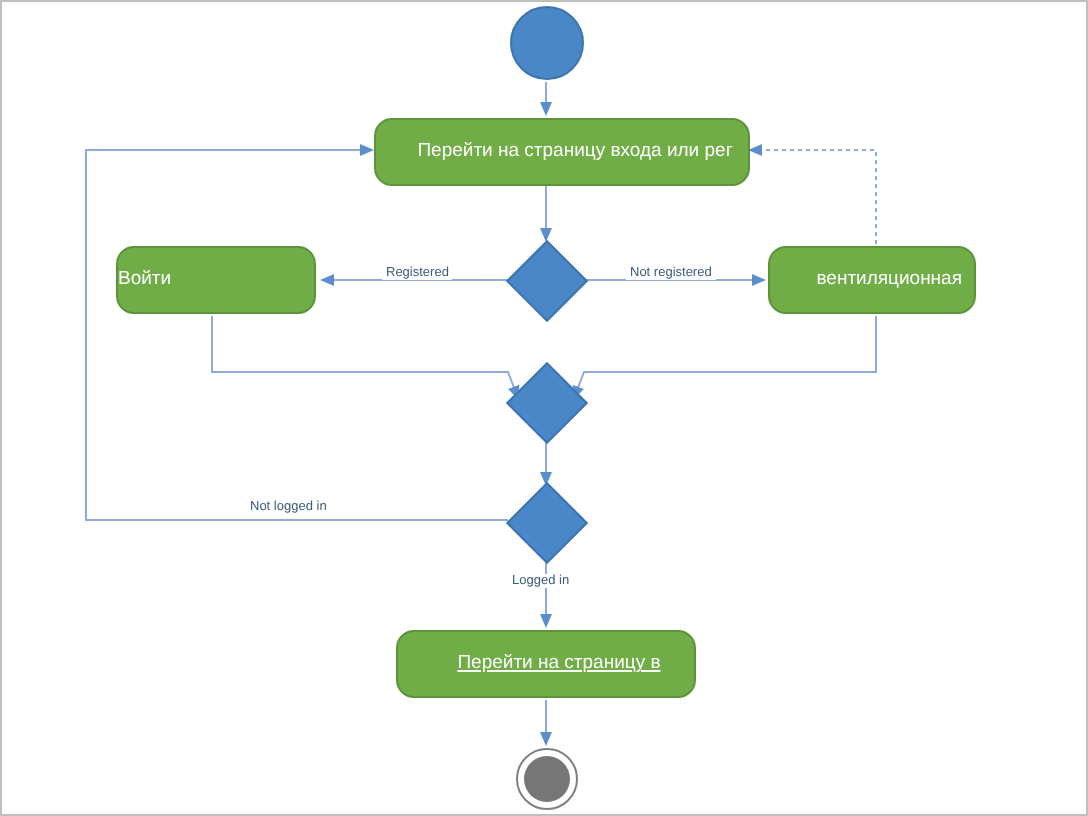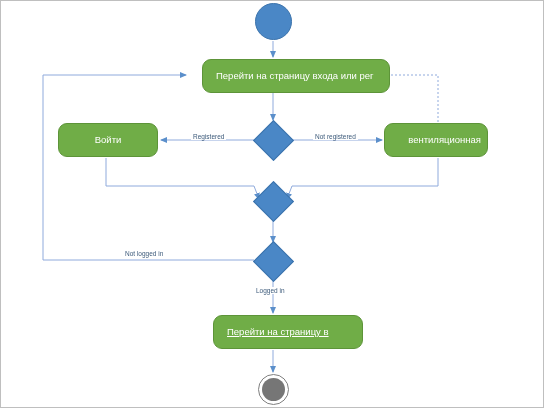--- a/index.html
+++ b/index.html
@@ -30,29 +30,27 @@
     position: absolute;
     box-sizing: border-box;
     background: #70AD47;
     border: 1px solid #5d9439;
     border-radius: 9px;
     color: #ffffff;
     font-size: 9.5px;
     line-height: 1;
     display: flex;
     align-items: center;
-    justify-content: center;
     overflow: hidden;
     white-space: nowrap;
     z-index: 5;
   }
   .node-action.clip-right {
-    justify-content: flex-start;
+    justify-content: center;
     padding-left: 13px;
-    margin-left: 15px;
   }
   .node-action.clip-left {
     justify-content: flex-end;
     padding-right: 6px;
   }
   .node-start {
     position: absolute;
     box-sizing: border-box;
     border-radius: 50%;
     background: #4A87C6;

